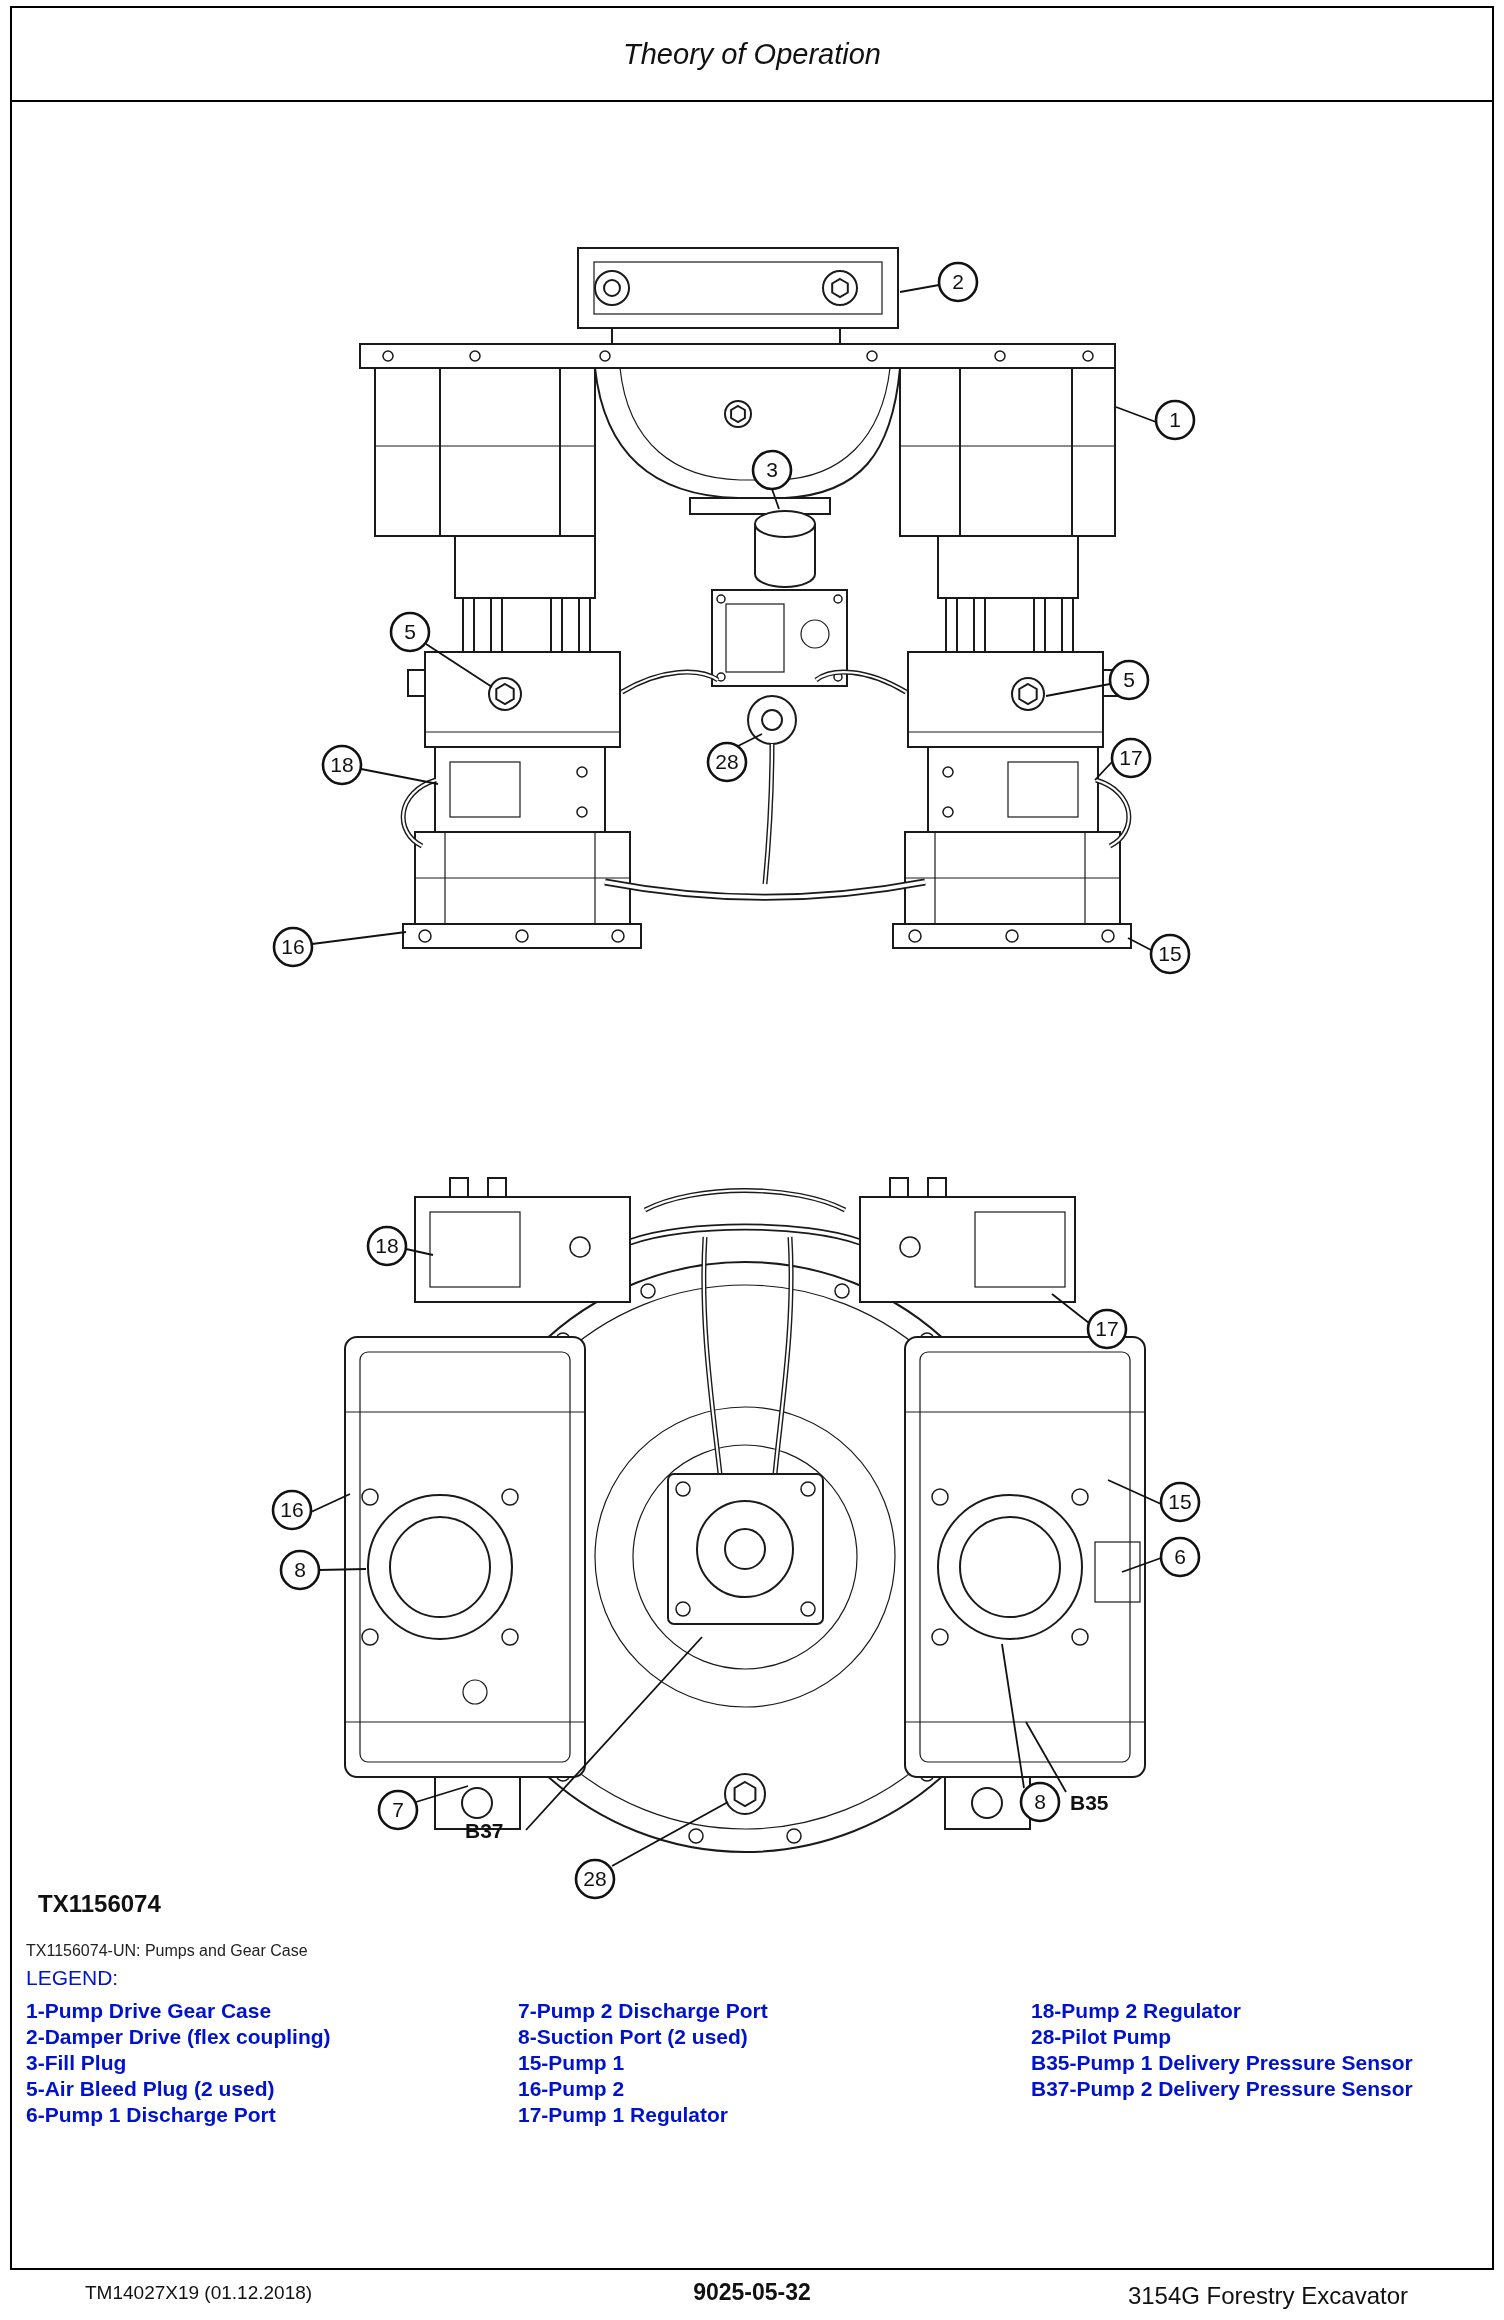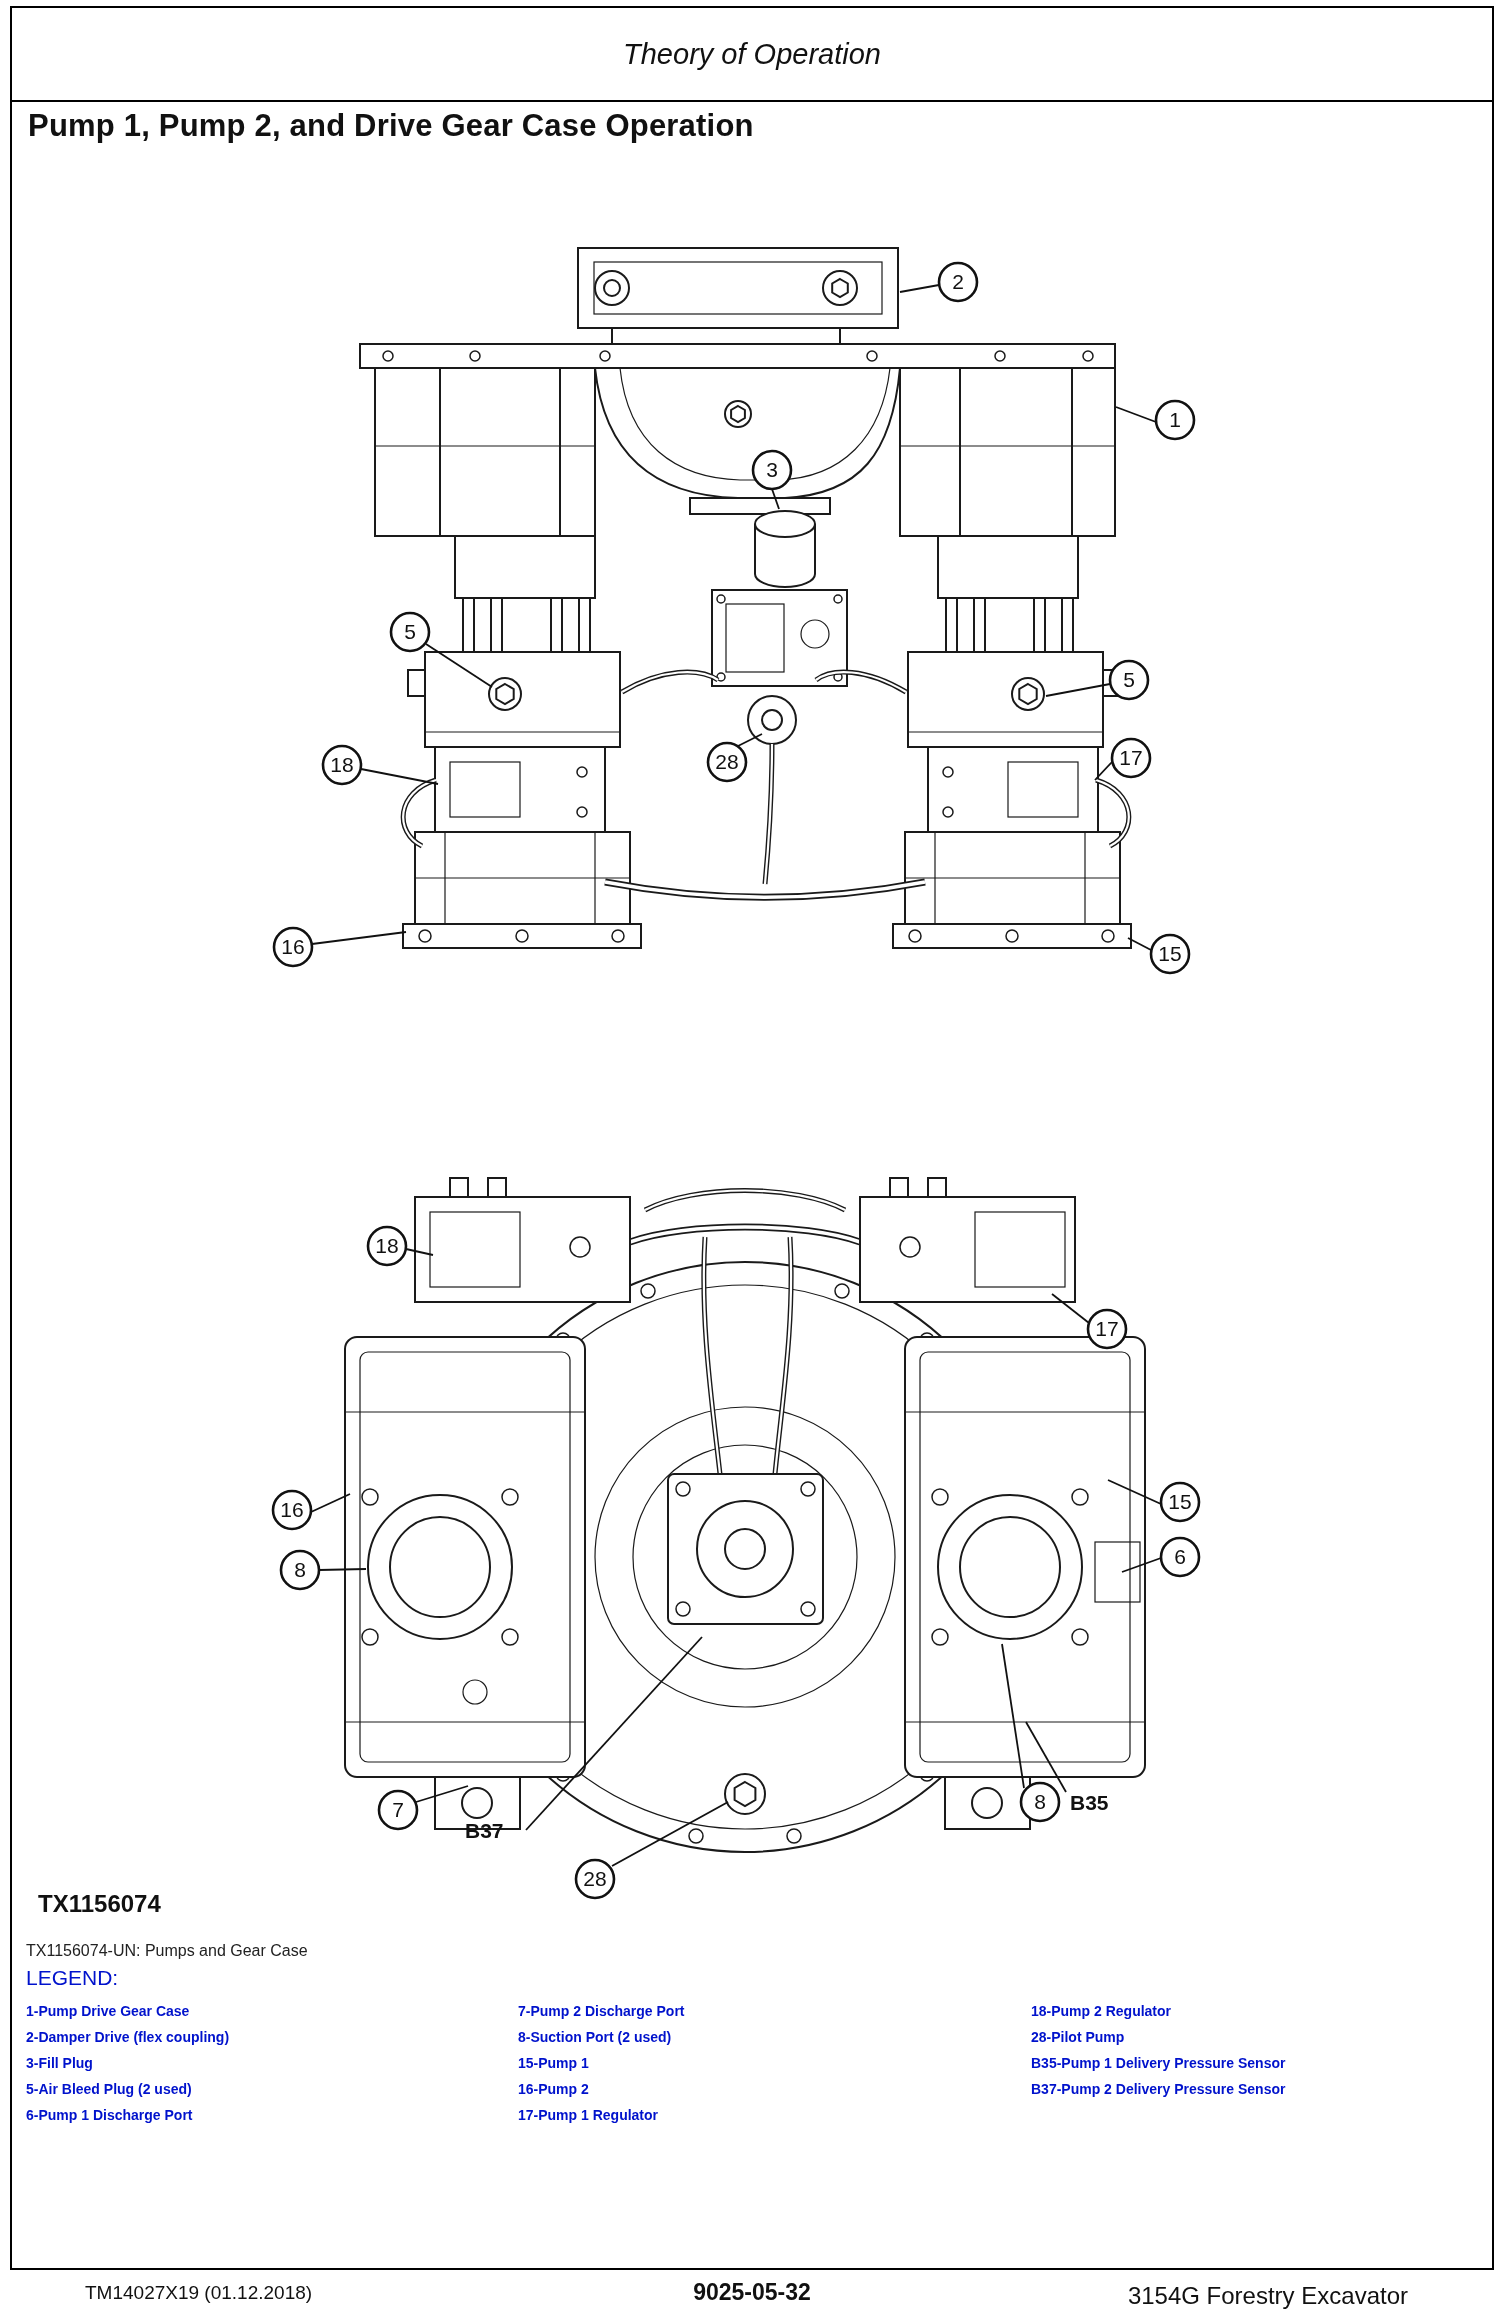--- a/index.html
+++ b/index.html
@@ -17,21 +17,21 @@
     border-bottom:2px solid #000; box-sizing:border-box;
     display:flex; align-items:center; justify-content:center;
   }
   .header-title { font-size:29px; font-style:italic; }
   .page-title { position:absolute; left:16px; top:100px; font-size:31px; font-weight:bold; letter-spacing:0.2px; }
   .svg-top    { position:absolute; left:248px; top:224px; }
   .svg-bottom { position:absolute; left:238px; top:1134px; }
   .figure-id      { position:absolute; left:26px; top:1882px; font-size:24px; font-weight:bold; }
   .figure-caption { position:absolute; left:14px; top:1934px; font-size:16px; color:#222; }
   .legend-title   { position:absolute; left:14px; top:1958px; font-size:21px; color:#0012cc; }
-  .legend-col { position:absolute; top:1990px; font-size:14px; font-weight:bold; color:#0012cc; line-height:26px; white-space:nowrap; }
+  .legend-col { position:absolute; top:1990px; font-size:21px; font-weight:bold; color:#0012cc; line-height:26px; white-space:nowrap; }
   .col-0 { left:14px; } .col-1 { left:506px; } .col-2 { left:1000px;margin-left:19px; }
   .footer-left   { position:absolute; left:85px;  top:2282px; font-size:19px; }
   .footer-center { position:absolute; left:0; width:100%; text-align:center; top:2279px; font-size:23px; font-weight:bold; }
   .footer-right  { position:absolute; right:96px; top:2282px; font-size:24px; }
 
   
   .fw   { fill:#fff; stroke:#1a1a1a; stroke-width:2; }
   .ln   { fill:none; stroke:#1a1a1a; stroke-width:2; }
   .thin { fill:none; stroke:#1a1a1a; stroke-width:1.2; }
   .bolt { fill:#fff; stroke:#1a1a1a; stroke-width:1.5; }
@@ -45,21 +45,20 @@
   .slabel  { font-family:"Liberation Sans",sans-serif; font-size:21px; font-weight:bold; fill:#111; }
 </style>
 </head>
 <body>
 
 <div class="frame">
   <div class="header-row">
     <span class="header-title">Theory of Operation</span>
   </div>
 
-  <div class="page-title">Pump 1, Pump 2, and Drive Gear Case Operation</div>
 
   <svg class="svg-top" width="1010" height="800" viewBox="0 0 1010 800">
 
     <g>
       <line class="ln" x1="352" y1="96" x2="352" y2="112"></line>
       <line class="ln" x1="580" y1="96" x2="580" y2="112"></line>
       <rect class="fw" x="318" y="16" width="320" height="80"></rect>
       <rect class="thin" x="334" y="30" width="288" height="52"></rect>
       <circle class="fw" cx="352" cy="56" r="17"></circle>
       <circle class="ln" cx="352" cy="56" r="8"></circle>

